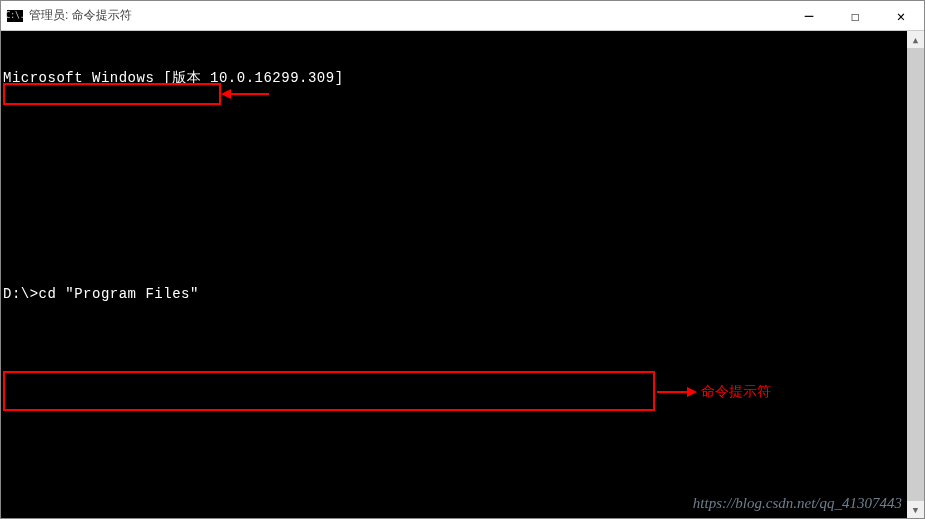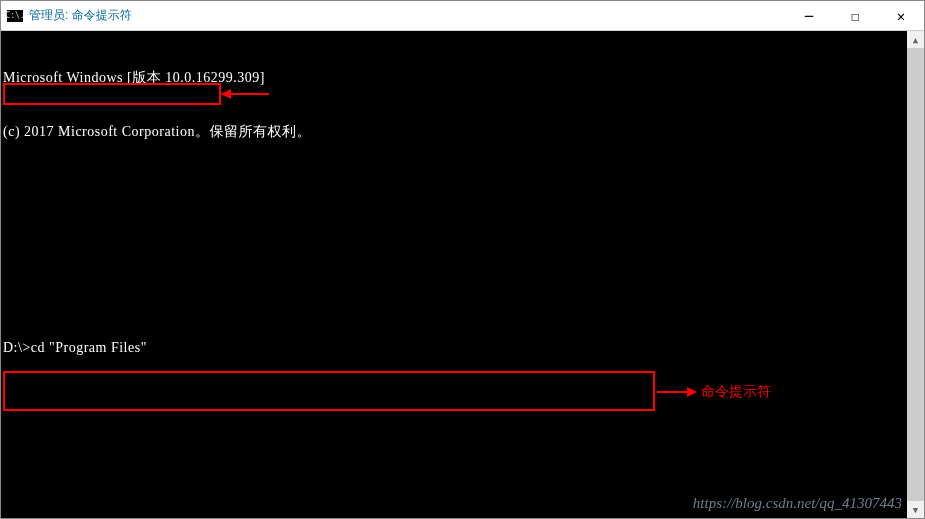--- a/index.html
+++ b/index.html
@@ -34,21 +34,21 @@
     font-size: 8px;
     display: flex;
     align-items: center;
     justify-content: center;
     margin-left: 6px;
     font-family: monospace;
   }
   .title-text {
     font-size: 12px;
     margin-left: 6px;
-    color: #0369a1;
+    color: #404040;
     font-family: "SimSun", sans-serif;
     flex: 1;
   }
   .win-controls {
     display: flex;
     height: 100%;
   }
   .win-btn {
     width: 46px;
     display: flex;
@@ -60,21 +60,21 @@
   }
 
   .terminal {
     flex: 1;
     background: #000;
     color: #fff;
     font-size: 14px;
     line-height: 18px;
     padding: 2px 8px 0 2px;
     letter-spacing: 0.5px;
-    font-family: Liberation Serif, serif;
+    font-family: Liberation Mono, monospace;
     position: relative;
     overflow: hidden;
     white-space: pre;
   }
   .terminal .row {
     height: 18px;
   }
   .terminal .blank { height: 18px; }
 
   .redbox {
@@ -165,21 +165,20 @@
     <div class="title-text">管理员: 命令提示符</div>
     <div class="win-controls">
       <div class="win-btn">─</div>
       <div class="win-btn">☐</div>
       <div class="win-btn close">✕</div>
     </div>
   </div>
 
   <div class="terminal">
     <div class="row">Microsoft Windows [版本 10.0.16299.309]</div>
-    <div class="row">(c) 2017 Microsoft Corporation。保留所有权利。</div>
     <div class="blank"></div>
     <div class="blank"></div>
     <div class="blank"></div>
     <div class="row">D:\&gt;cd "Program Files"</div>
     <div class="blank"></div>
     
     
     
     
     

